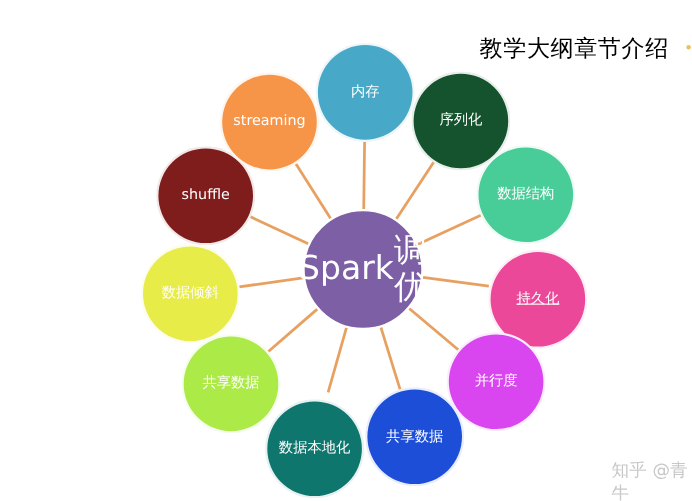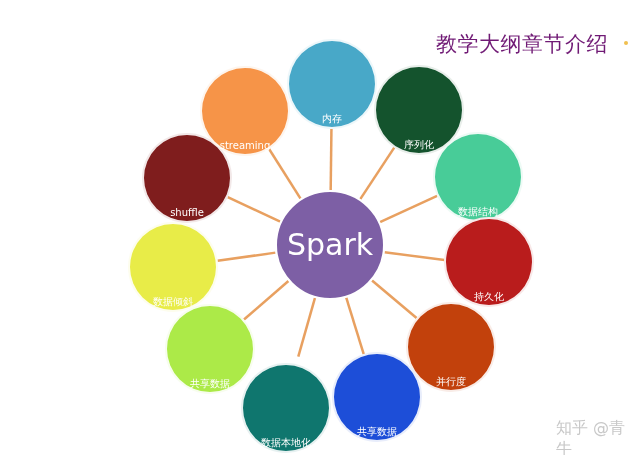--- a/index.html
+++ b/index.html
@@ -1,29 +1,29 @@
 <!DOCTYPE html>
 <html><head>
 <meta charset="utf-8">
 <style>
   html, body { margin: 0; padding: 0; }
   body {
     width: 629px; height: 455px; background: #ffffff; position: relative; overflow: hidden;
     font-family: "DejaVu Sans", "Liberation Sans", sans-serif;
   }
   #title {
-    position: absolute; left: 436px; top: 30px; font-size: 21px; color: #701a75; letter-spacing: 0.5px;
+    position: absolute; left: 436px; top: 30px; font-size: 21px; color: #000000; letter-spacing: 0.5px;
   }
   #title-dot {
     position: absolute; left: 624px; top: 41px; width: 4px; height: 4px; background: #f0c050; border-radius: 2px;
   }
   svg#lines { position: absolute; left: 0; top: 0; }
   .node {
-    position: absolute; border-radius: 50%; display: flex; align-items: flex-end; justify-content: center;
-    color: #ffffff; text-align: center; font-size: 10px; line-height: 16px; box-sizing: border-box;
+    position: absolute; border-radius: 50%; display: flex; align-items: center; justify-content: center;
+    color: #ffffff; text-align: center; font-size: 13px; line-height: 16px; box-sizing: border-box;
     border: 2px solid rgba(255,255,255,0.9);
   }
   .node span { padding: 0 6px; }
   #center {
     position: absolute; left: 275px; top: 190px; width: 110px; height: 110px; border-radius: 50%;
     background: #7d5fa5; color: #fff; display: flex; align-items: center; justify-content: center;
     border: 2px solid #fff; box-sizing: border-box;
   }
   #center .l1 { font-size: 30px; line-height: 32px; }
   #center .l2 { font-size: 30px; line-height: 34px; }
@@ -54,24 +54,24 @@
 <div id="nodes">
     <div class="node" style="left: 287px; top: 39px; width: 90px; height: 90px; background: rgb(72, 168, 200);">
       <span>内存</span>
     </div>
     <div class="node" style="left: 374px; top: 65px; width: 90px; height: 90px; background: #14532d;">
       <span>序列化</span>
     </div>
     <div class="node" style="left: 433px; top: 132px; width: 90px; height: 90px; background: rgb(72, 204, 152);">
       <span>数据结构</span>
     </div>
-    <div class="node" style="left: 444px; top: 217px; width: 90px; height: 90px; background: #b91c1c;">
+    <div class="node" style="left: 444px; top: 227px; width: 90px; height: 90px; background: #ec4899; text-decoration: underline;">
       <span>持久化</span>
     </div>
-    <div class="node" style="left: 406px; top: 302px; width: 90px; height: 90px; background: #c2410c;">
+    <div class="node" style="left: 406px; top: 302px; width: 90px; height: 90px; background: #d946ef;">
       <span>并行度</span>
     </div>
     <div class="node" style="left: 332px; top: 352px; width: 90px; height: 90px; background: #1d4ed8; font-family: Liberation Serif, serif;">
       <span>共享数据</span>
     </div>
     <div class="node" style="left: 241px; top: 363px; width: 90px; height: 90px; background: #0f766e;">
       <span>数据本地化</span>
     </div>
     <div class="node" style="left: 165px; top: 304px; width: 90px; height: 90px; background: rgb(172, 234, 72);">
       <span>共享数据</span>
@@ -82,15 +82,16 @@
     <div class="node" style="left: 142px; top: 133px; width: 90px; height: 90px; background: #7f1d1d;">
       <span>shuffle</span>
     </div>
     <div class="node" style="left: 200px; top: 66px; width: 90px; height: 90px; background: rgb(246, 148, 72);">
       <span>streaming</span>
     </div>
   </div>
 
 <div id="center">
   <div class="l1">Spark</div>
+  <div class="l2">调优</div>
 </div>
 
 <div id="watermark">知乎 @青牛</div>
 
 </body></html>

